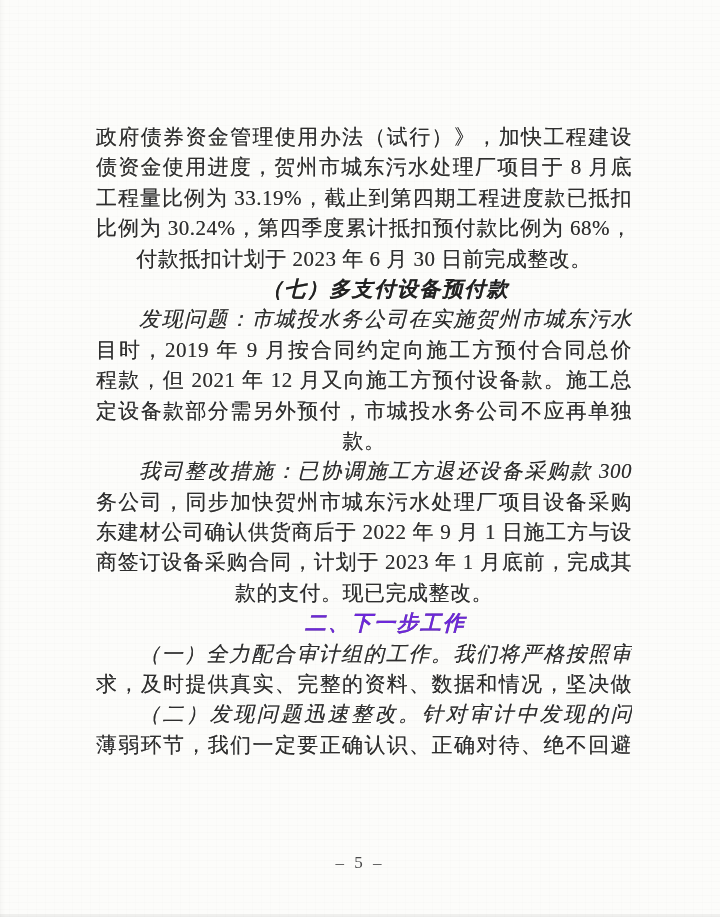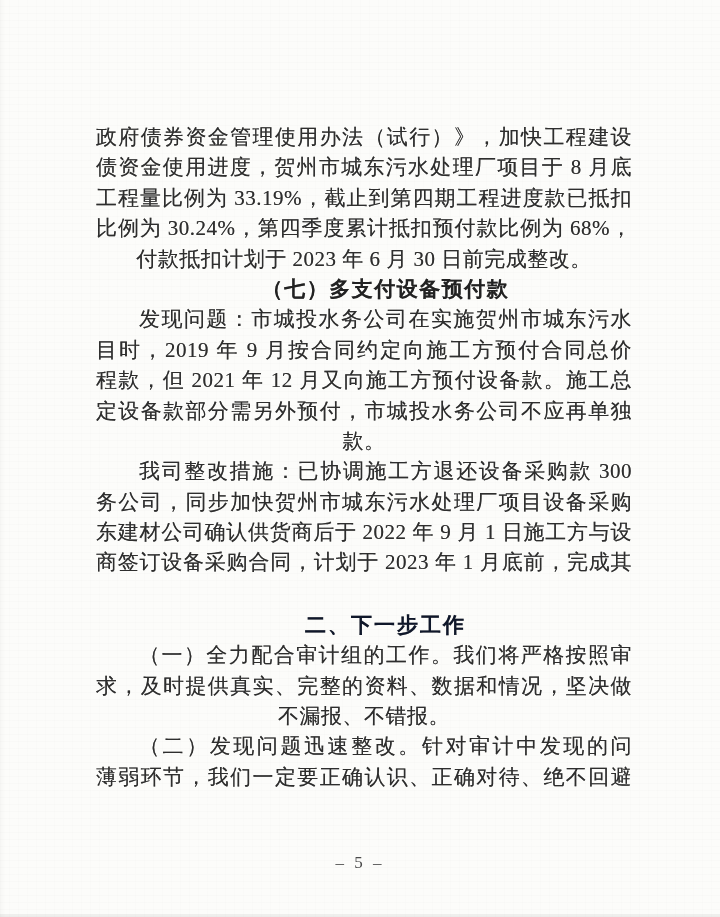--- a/index.html
+++ b/index.html
@@ -42,32 +42,31 @@
     font-size: 21px;
     letter-spacing: 0.5px;
     text-shadow: 0 0 0.4px rgba(0,0,0,0.5);
     overflow: hidden;
   }
   .line.just {
     text-align: justify;
     text-align-last: justify;
   }
   .line.short { text-align: center; }
-  .line.indent { text-indent: 43px; }
+  .line.indent { text-indent: 43px; font-style: italic; }
   .heading-kai {
     font-weight: bold;
     letter-spacing: 1.5px;
     color: #222;
   }
   .heading-hei {
     font-family: "Liberation Sans", "DejaVu Sans", sans-serif;
     font-weight: bold;
     letter-spacing: 2px;
-    color: #0f172a;
-    margin-top: 32px;
+    color: #6d28d9;
   }
   .footer {
     position: absolute;
     top: 853px;
     left: 0;
     width: 720px;
     text-align: center;
     font-size: 17px;
     letter-spacing: 3px;
     color: #4a4a4a;
@@ -87,24 +86,24 @@
     <div class="line short indent heading-kai">（七）多支付设备预付款</div>
     <div class="line just indent">发现问题：市城投水务公司在实施贺州市城东污水处理厂项</div>
     <div class="line just">目时，2019 年 9 月按合同约定向施工方预付合同总价 10%的工</div>
     <div class="line just">程款，但 2021 年 12 月又向施工方预付设备款。施工总合同未约</div>
     <div class="line just">定设备款部分需另外预付，市城投水务公司不应再单独预付设备</div>
     <div class="line short">款。</div>
     <div class="line just indent">我司整改措施：已协调施工方退还设备采购款 300 万元至水</div>
     <div class="line just">务公司，同步加快贺州市城东污水处理厂项目设备采购工作，桂</div>
     <div class="line just">东建材公司确认供货商后于 2022 年 9 月 1 日施工方与设备供应</div>
     <div class="line just">商签订设备采购合同，计划于 2023 年 1 月底前，完成其余设备</div>
+    <div class="line short">款的支付。现已完成整改。</div>
     <div class="line short indent heading-hei">二、下一步工作</div>
     <div class="line just indent">（一）全力配合审计组的工作。我们将严格按照审计组的要</div>
     <div class="line just">求，及时提供真实、完整的资料、数据和情况，坚决做到不瞒报、</div>
-    <div class="line short">不漏报、不错报。</div>
     <div class="line just indent">（二）发现问题迅速整改。针对审计中发现的问题、差距和</div>
     <div class="line just">薄弱环节，我们一定要正确认识、正确对待、绝不回避矛盾、推</div>
   </div>
 
   <div class="footer">– 5 –</div>
 
   <div class="edge-smudge-left"></div>
   <div class="edge-shadow-bottom"></div>
 </div>
 

